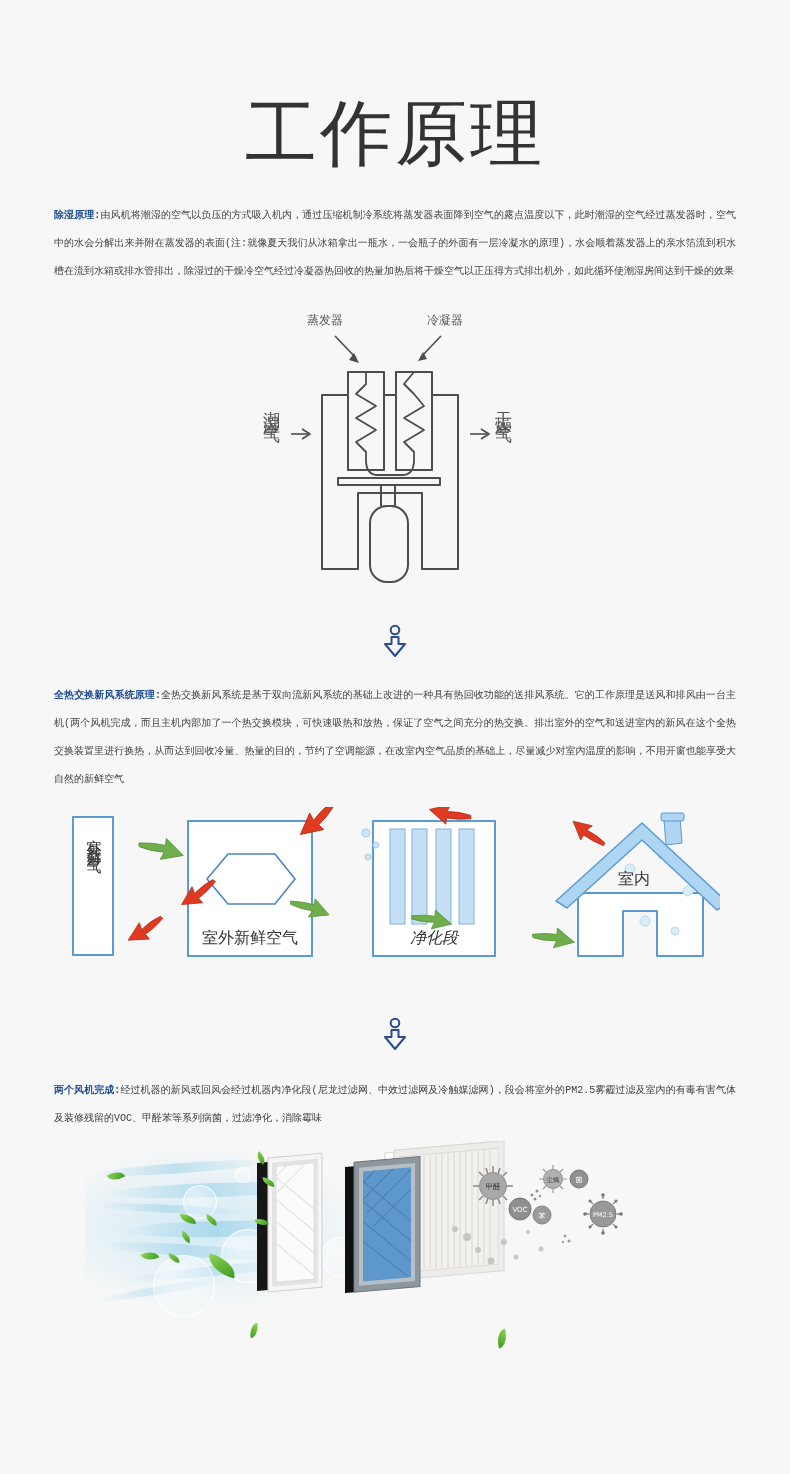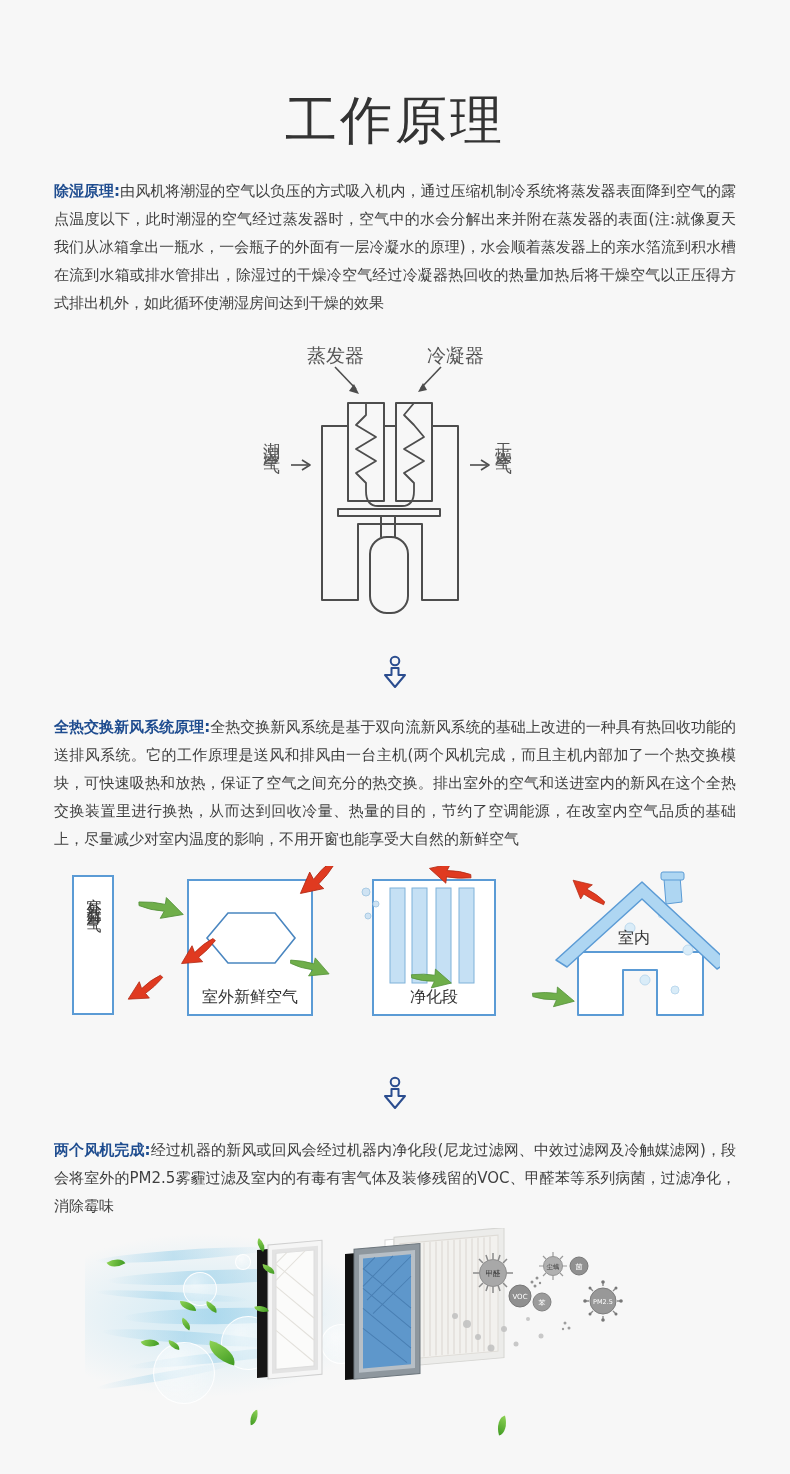--- a/index.html
+++ b/index.html
@@ -5,34 +5,35 @@
   * { margin:0; padding:0; box-sizing:border-box; }
   html,body { width:790px; }
   body {
     width:790px; height:1474px; overflow:hidden;
     background:#f7f7f7;
     font-family:"DejaVu Sans", sans-serif;
     position:relative;
   }
   .page-title {
     margin-top:88px; text-align:center;
-    font-size:52px; line-height:1.25; font-weight:400;
+    font-size:72px; line-height:1.25; font-weight:400;
     color:#333; letter-spacing:3px;
   }
   .para {
     width:682px; margin:24px auto 0;
-    font-size:15px; line-height:28px; color:#3f3f3f;
+    font-size:10px; line-height:28px; color:#3f3f3f;
     text-align:justify;
+    font-family:Liberation Mono, monospace;
   }
   .plabel { color:#1e4c8f; font-weight:bold; }
 
   
   .d1 { position:relative; width:280px; height:282px; margin:24px auto 0; }
   .d1 svg { position:absolute; left:0; top:0; }
-  .d1-label { position:absolute; font-size:19px; color:#555; white-space:nowrap; }
+  .d1-label { position:absolute; font-size:12px; color:#555; white-space:nowrap; }
   .vtext {
     position:absolute; writing-mode:vertical-rl; text-orientation:upright;
     font-size:17px; color:#555; letter-spacing:5px; line-height:18px;
   }
 
   
   .sect-arrow { display:block; margin:32px auto 0; }
   .sect-arrow.gap2 { margin-top:58px; }
 
   
@@ -159,21 +160,21 @@
     <g fill="#e03a20" stroke="#b22a15" stroke-width="0.6">
       <use href="#tarrow" transform="translate(274,9) rotate(143) scale(1.35)"></use>
       <use href="#tarrow" transform="translate(152,86) rotate(150) scale(1.2)"></use>
       <use href="#tarrow" transform="translate(99,123) rotate(152) scale(1.2)"></use>
       <use href="#tarrow" transform="translate(397,25) rotate(197) scale(1.25)"></use>
       <use href="#tarrow" transform="translate(525,48) rotate(223) scale(1.15)"></use>
     </g>
   </svg>
   <div class="d2-vtext" style="left:14px; top:20px;">室外新鲜空气</div>
   <div class="d2-label" style="left:118px; top:121px; width:124px; text-align:center;">室外新鲜空气</div>
-  <div class="d2-label" style="left:303px; top:121px; width:122px; text-align:center;">净化段</div>
+  <div class="d2-label" style="left:303px; top:121px; width:122px; text-align:center;font-style:italic;">净化段</div>
   <div class="d2-label" style="left:548px; top:62px;font-family:Liberation Mono, monospace;">室内</div>
 </div>
 
 <svg class="sect-arrow gap2" width="30" height="42" viewBox="0 0 30 42">
   <g fill="none" stroke="#2b4d8f" stroke-width="2" stroke-linejoin="round">
     <circle cx="15" cy="6" r="4.3"></circle>
     <path d="M11.5,13 H18.5 V20 H25 L15,32 L5,20 H11.5 Z"></path>
   </g>
 </svg>
 

